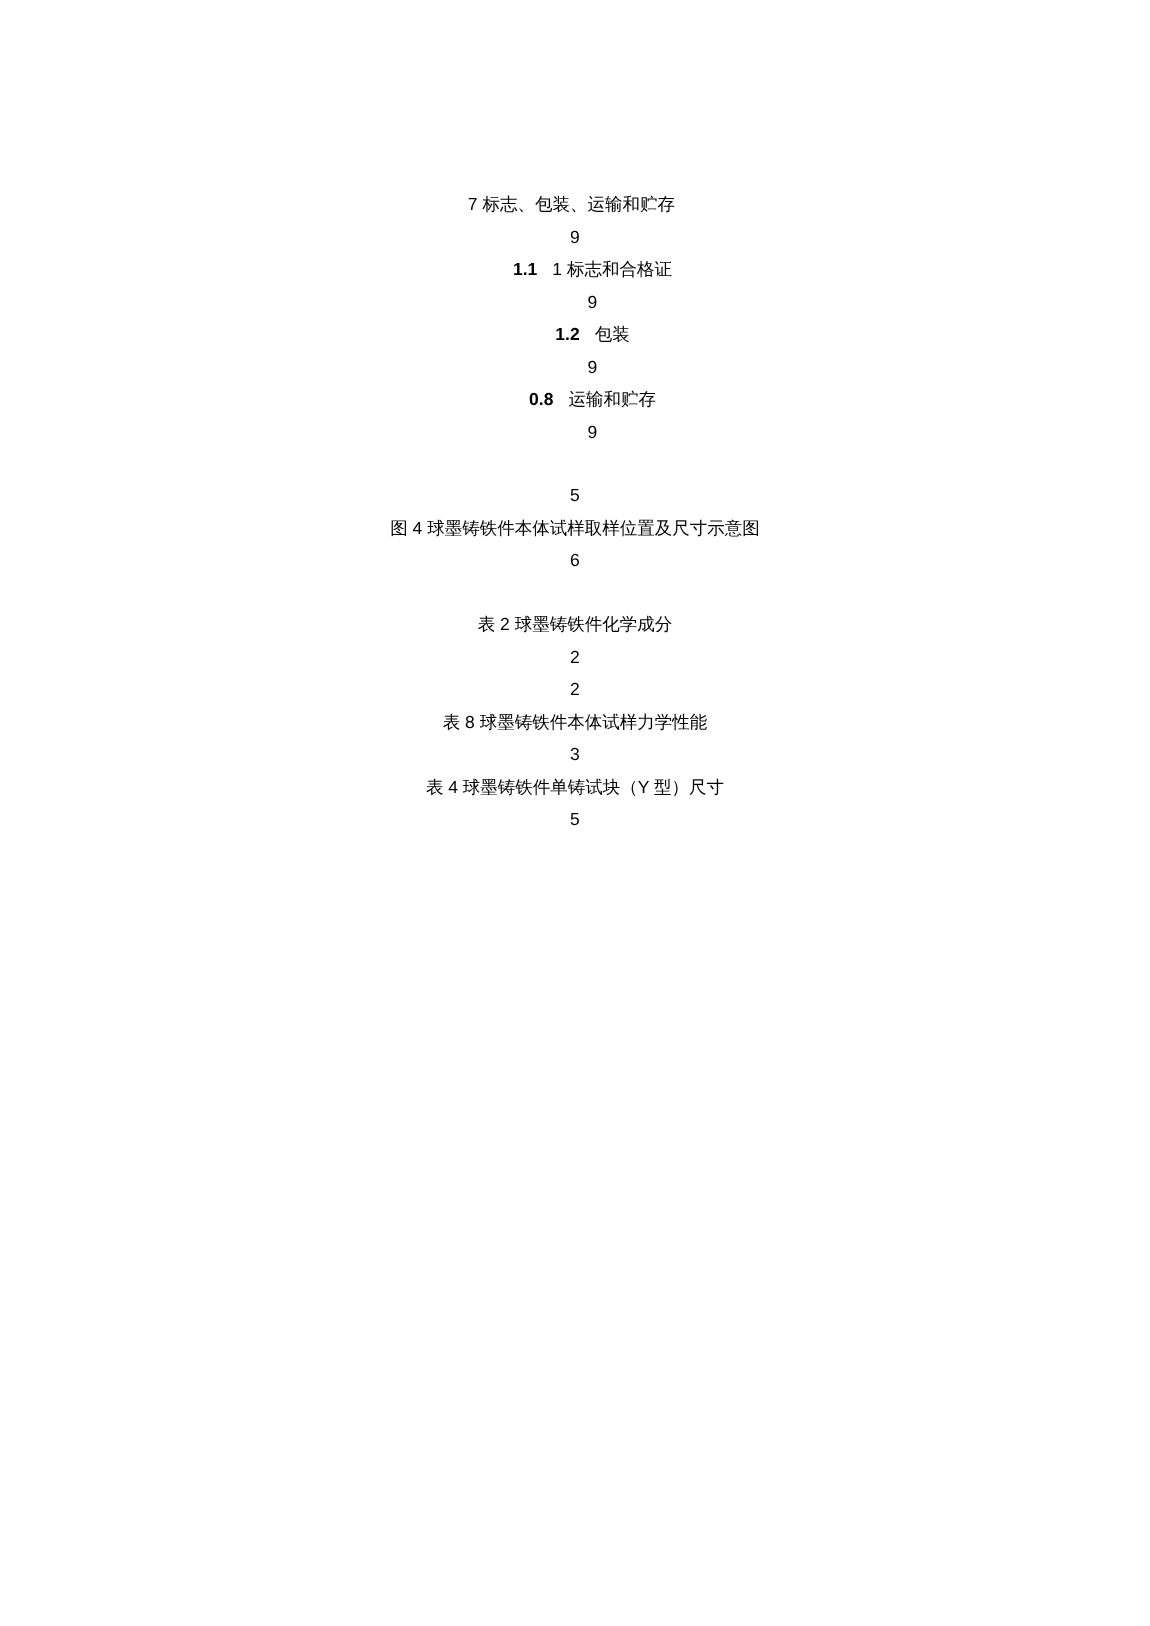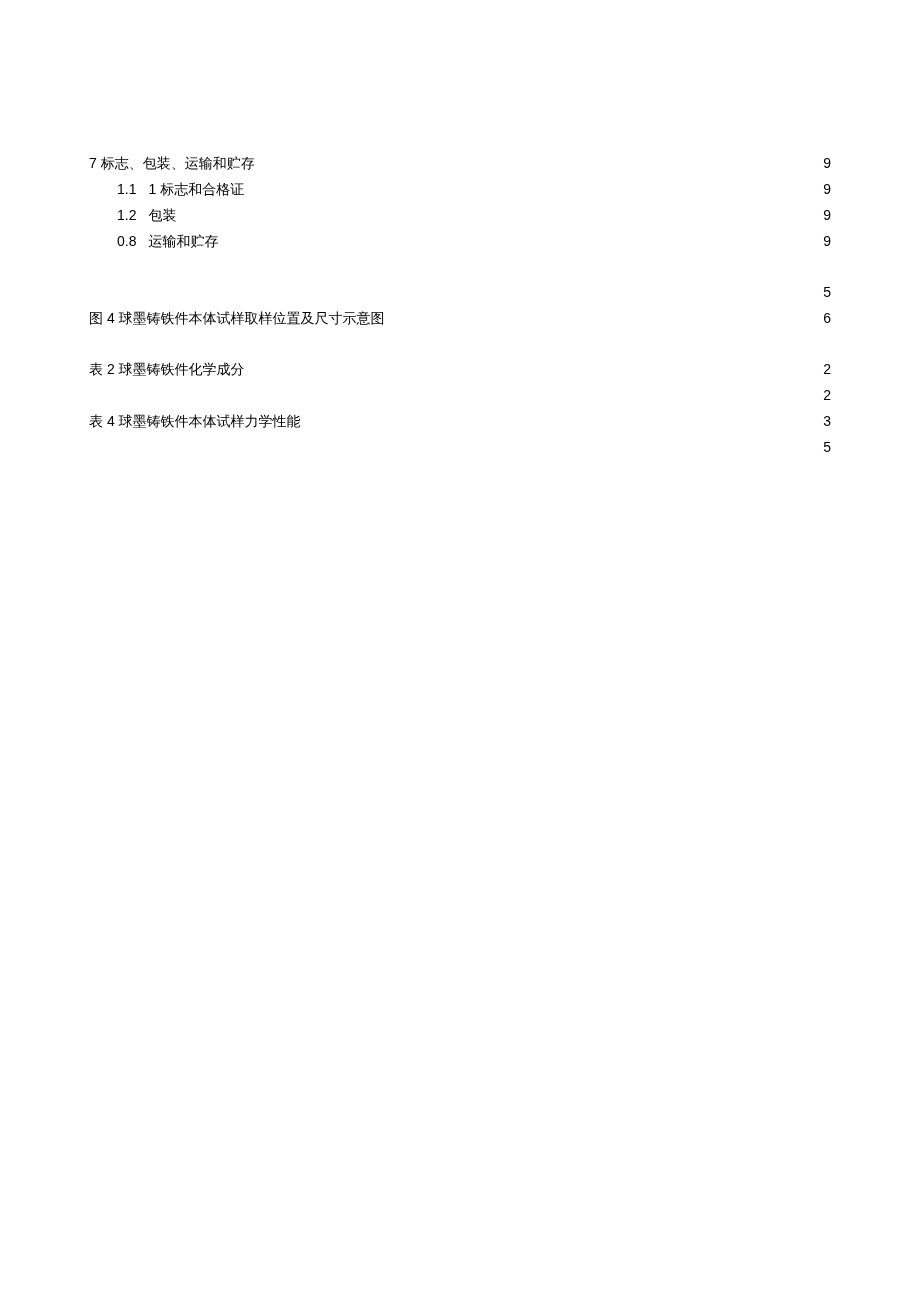--- a/index.html
+++ b/index.html
@@ -17,20 +17,21 @@
       padding: 150px 89px 0 89px;
     }
     .toc-section {
       margin-bottom: 25px;
     }
     .toc-entry {
       display: flex;
       align-items: center;
       line-height: 26px;
       white-space: nowrap;
+      flex-direction: column;
     }
     .toc-entry.indent-1 {
       padding-left: 28px;
     }
     .toc-label {
       flex-shrink: 0;
     }
     .toc-dots {
       flex: 1;
       overflow: hidden;
@@ -48,20 +49,21 @@
     .toc-page {
       flex-shrink: 0;
     }
     .num-prefix {
       font-family: Arial, sans-serif;
       margin-right: 4px;
     }
     .sub-num {
       font-family: Arial, sans-serif;
       margin-right: 12px;
+      font-weight: bold;
     }
     .space-after {
       margin-right: 2px;
     }
   </style>
 </head>
 <body>
 
 <div class="toc-section">
   <div class="toc-entry">
@@ -102,21 +104,22 @@
   <div class="toc-entry">
     <span class="toc-label">表 2 球墨铸铁件化学成分</span>
     <span class="toc-dots"></span>
     <span class="toc-page">2</span>
   </div>
   <div class="toc-entry">
     <span class="toc-dots"></span>
     <span class="toc-page">2</span>
   </div>
   <div class="toc-entry">
-    <span class="toc-label">表 4 球墨铸铁件本体试样力学性能</span>
+    <span class="toc-label">表 8 球墨铸铁件本体试样力学性能</span>
     <span class="toc-dots"></span>
     <span class="toc-page">3</span>
   </div>
   <div class="toc-entry">
+    <span class="toc-label">表 4 球墨铸铁件单铸试块（Y 型）尺寸</span>
     <span class="toc-dots"></span>
     <span class="toc-page">5</span>
   </div>
 </div>
 
 </body></html>

